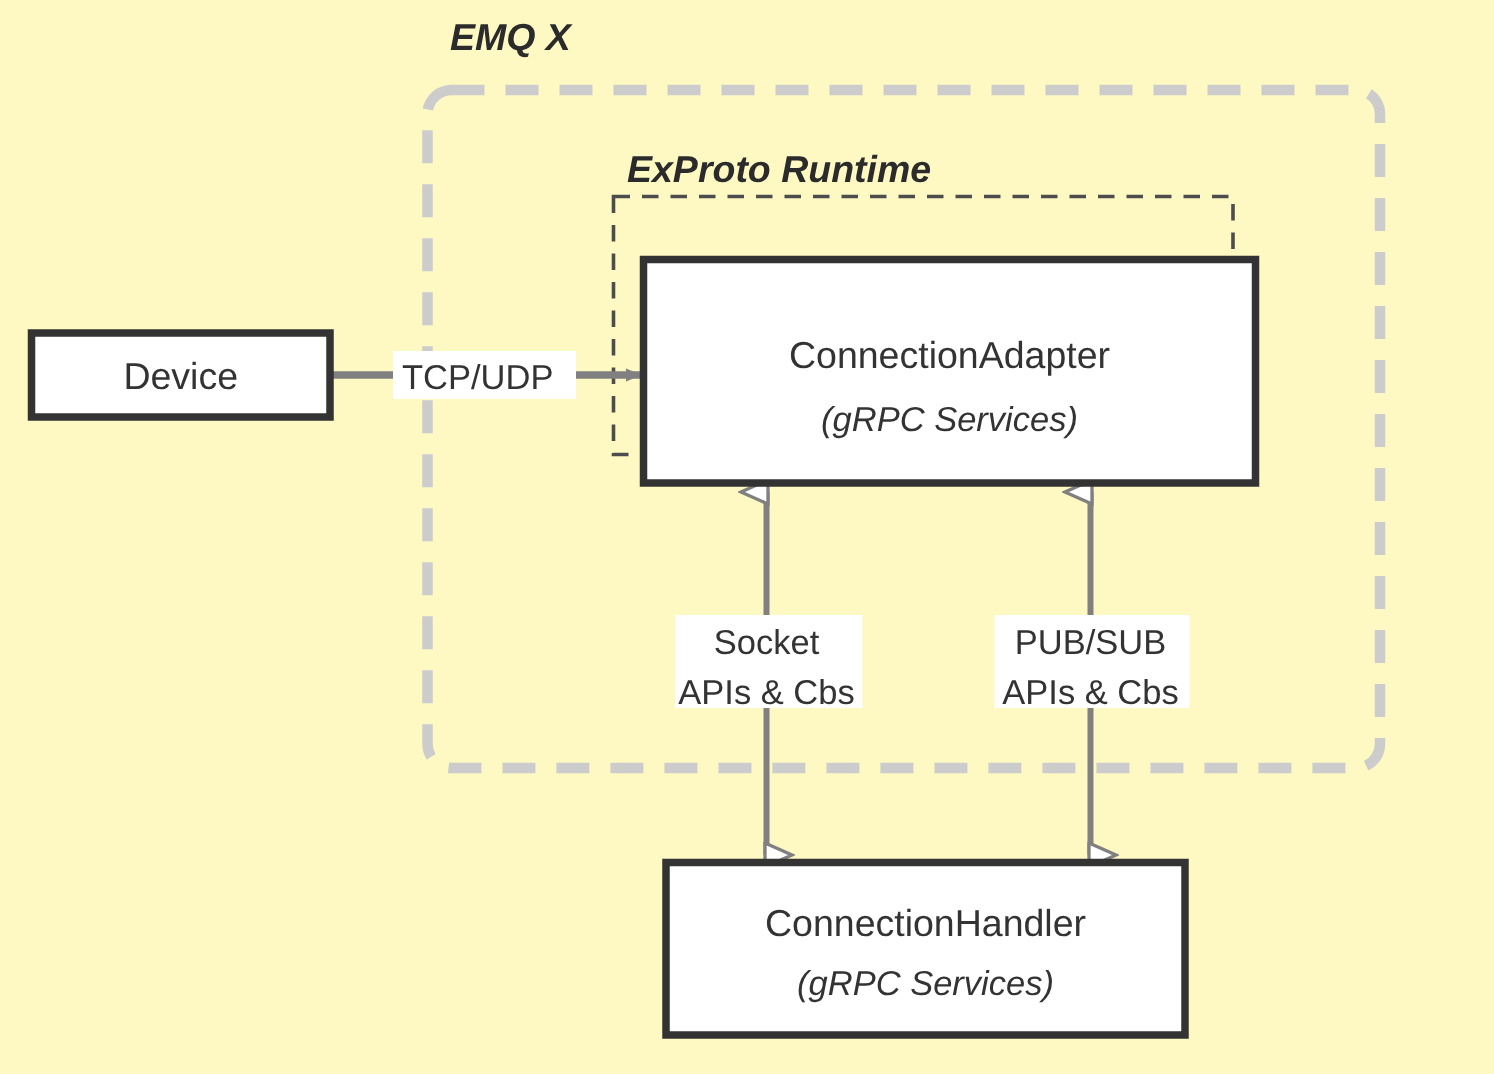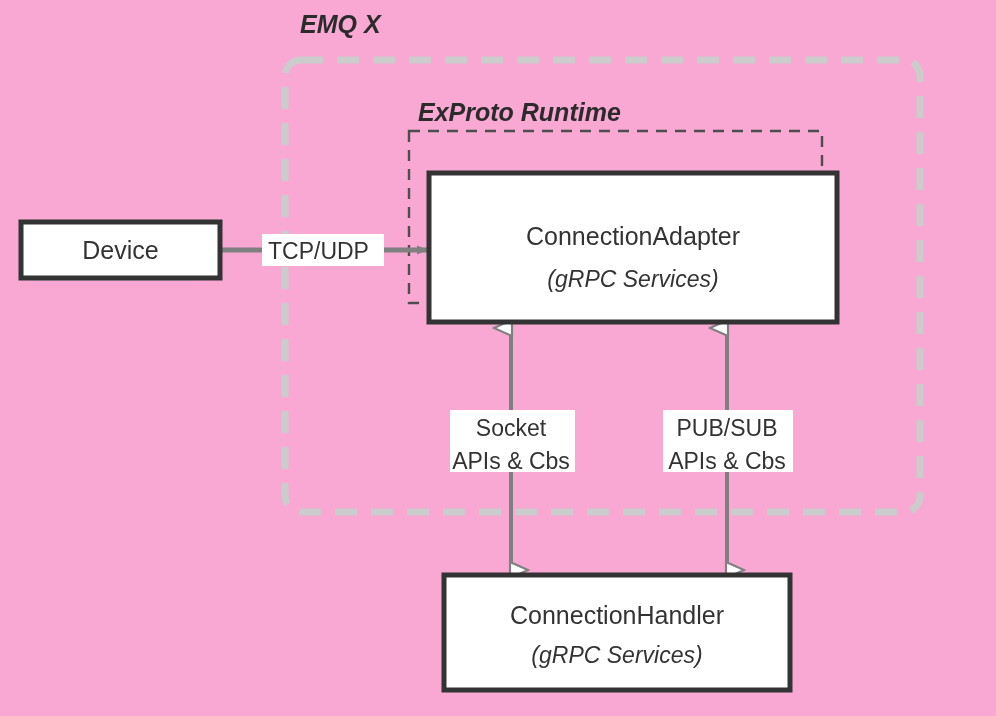--- a/index.html
+++ b/index.html
@@ -4,21 +4,21 @@
 <style>
   html, body {
     margin: 0;
     padding: 0;
     background: #ffffff;
   }
   #canvas {
     position: relative;
     width: 996px;
     height: 716px;
-    background: #f9a8d4;
+    background: #fef9c3;
     font-family: "Liberation Sans", sans-serif;
     overflow: hidden;
   }
   #diagram-svg {
     position: absolute;
     left: 0;
     top: 0;
     width: 996px;
     height: 716px;
   }

